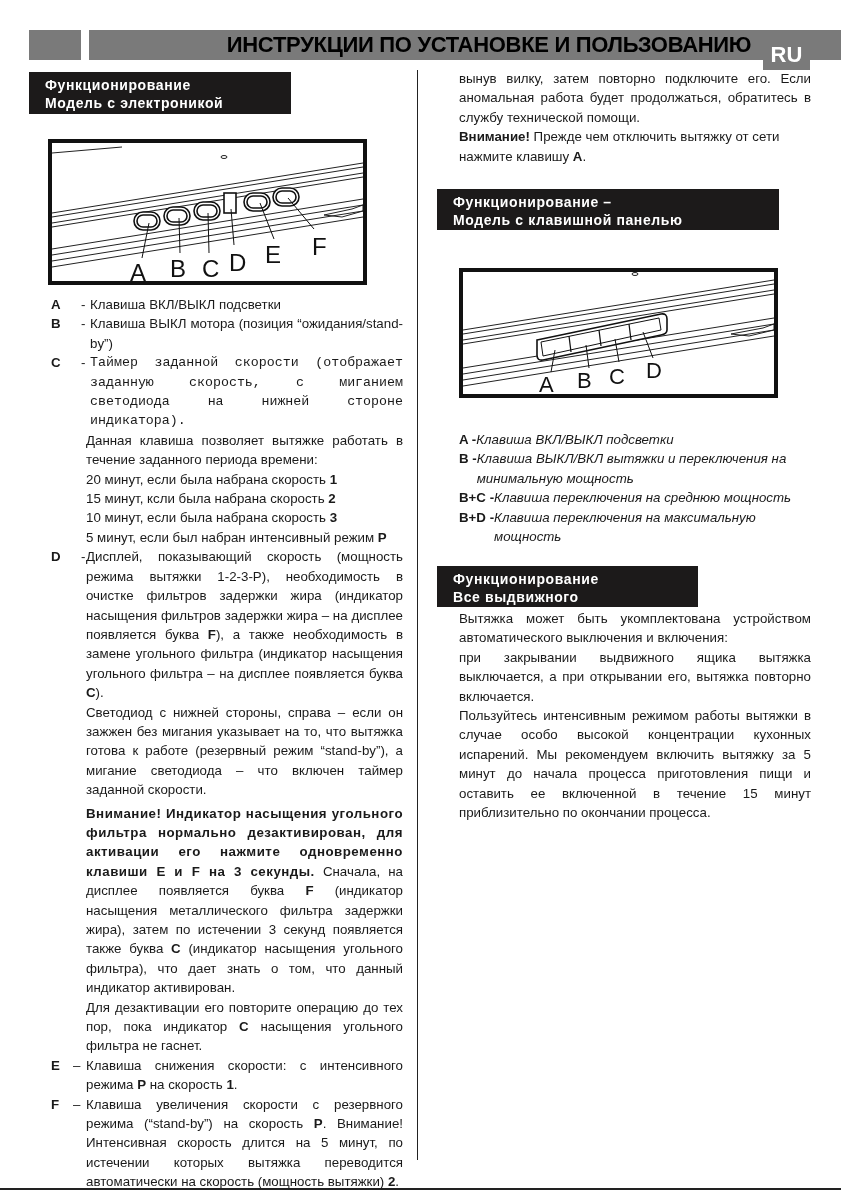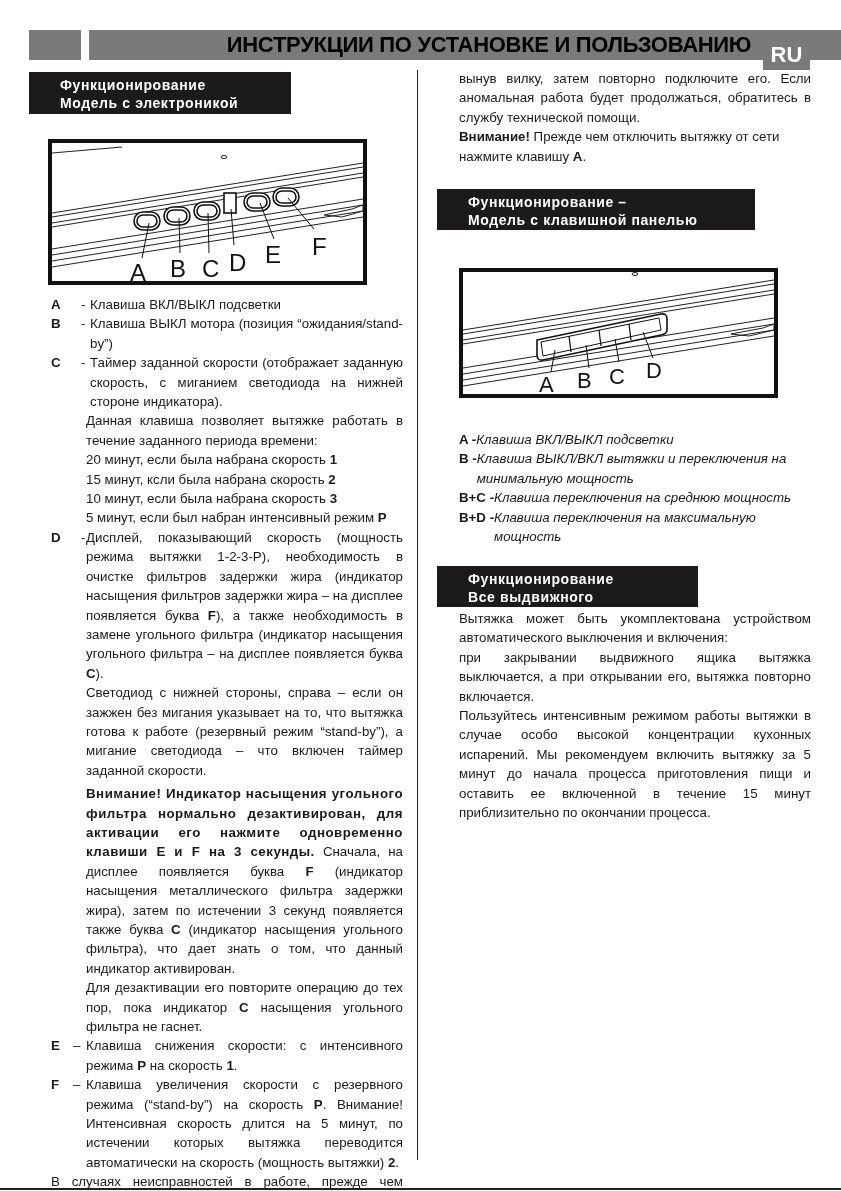--- a/index.html
+++ b/index.html
@@ -5,21 +5,21 @@
   html, body { margin: 0; padding: 0; background: #ffffff; }
   body { width: 841px; height: 1191px; position: relative; overflow: hidden;
          font-family: "Liberation Sans", "DejaVu Sans", sans-serif; color: #1a1a1a; }
   .hdr-left { position: absolute; left: 29px; top: 30px; width: 52px; height: 30px; background: #7a7a7a; }
   .hdr-title { position: absolute; left: 89px; top: 30px; width: 800px; height: 30px; background: #7a7a7a;
                color: #000000; font-weight: bold; font-size: 22px; line-height: 30px; text-align: center;
                letter-spacing: -0.3px; }
   .hdr-lang { position: absolute; left: 763px; top: 40px; width: 47px; height: 30px; background: #7a7a7a;
               color: #fff; font-weight: bold; font-size: 22px; line-height: 30px; text-align: center; }
   .section-box { position: absolute; background: #1c1a1a; color: #fff; font-weight: bold; font-size: 14px;
-                 line-height: 18px; letter-spacing: 0.6px; padding: 4px 0 0 31px; box-sizing: border-box; }
+                 line-height: 18px; letter-spacing: 0.6px; padding: 4px 0 0 16px; box-sizing: border-box; }
   .divider { position: absolute; left: 417px; top: 70px; width: 1px; height: 1090px; background: #222; }
   .footer-line { position: absolute; left: 0; top: 1188px; width: 841px; height: 2px; background: #222; }
   .col { position: absolute; font-size: 13.3px; line-height: 19.4px; }
   .col p { margin: 0; }
   .item { display: flex; }
   .item .key { width: 30px; flex: none; font-weight: bold; }
   .item .txt { flex: 1; text-align: justify; }
   .indent { padding-left: 35px; }
   .j { text-align: justify; }
   b { font-weight: bold; }
@@ -98,21 +98,21 @@
     <span class="txt" style="padding-left:4px;">Клавиша ВКЛ/ВЫКЛ подсветки</span>
   </div>
   <div class="item">
     <span class="key">B</span>
     <span style="width:5px;flex:none;">-</span>
     <span class="txt" style="padding-left:4px;">Клавиша ВЫКЛ мотора (позиция “ожидания/stand-by”)</span>
   </div>
   <div class="item">
     <span class="key">C</span>
     <span style="width:5px;flex:none;">-</span>
-    <span class="txt" style="padding-left:4px;">Таймер заданной скорости (отображает заданную скорость, с миганием светодиода на нижней стороне индикатора).</span>
+    <span class="txt" style="padding-left:4px;font-family:Liberation Mono, monospace;">Таймер заданной скорости (отображает заданную скорость, с миганием светодиода на нижней стороне индикатора).</span>
   </div>
   <p class="indent j">Данная клавиша позволяет вытяжке работать в течение заданного периода времени:</p>
   <p class="indent"><span>20 минут, если была набрана скорость </span><b>1</b></p>
   <p class="indent"><span>15 минут, ксли была набрана скорость </span><b>2</b></p>
   <p class="indent"><span>10 минут, если была набрана скорость </span><b>3</b></p>
   <p class="indent"><span>5 минут, если был набран интенсивный режим </span><b>P</b></p>
   <div class="item">
     <span class="key">D</span>
     <span style="width:5px;flex:none;">-</span>
     <span class="txt"><span>Дисплей, показывающий скорость (мощность режима вытяжки 1-2-3-P), необходимость в очистке фильтров задержки жира (индикатор насыщения фильтров задержки жира – на дисплее появляется буква </span><b>F</b><span>), а также необходимость в замене угольного фильтра (индикатор насыщения угольного фильтра – на дисплее появляется буква </span><b>C</b><span>).</span></span>
@@ -131,21 +131,21 @@
     <span class="txt" style="padding-left:1px;"><span>Клавиша увеличения скорости с резервного режима (“stand-by”) на скорость </span><b>P</b><span>. Внимание! Интенсивная скорость длится на 5 минут, по истечении которых вытяжка переводится автоматически на скорость (мощность вытяжки) </span><b>2</b><span>.</span></span>
   </div>
   <p class="j">В случаях неисправностей в работе, прежде чем обратиться в адрес службы технической помощи отключите прибор от сети по крайней мере на 5 сек,</p>
 </div>
 
 <div class="col" style="left:459px; top:69px; width:352px;">
   <p class="j">вынув вилку, затем повторно подключите его. Если аномальная работа будет продолжаться, обратитесь в службу технической помощи.</p>
   <p><b>Внимание!</b><span> Прежде чем отключить вытяжку от сети нажмите клавишу </span><b>A</b><span>.</span></p>
 </div>
 
-<div class="section-box" style="left:437px; top:189px; width:318px; height:41px;">
+<div class="section-box" style="left:437px; top:189px; width:342px; height:41px;">
   <div>Функционирование –</div>
   <div>Модель с клавишной панелью</div>
 </div>
 
 <div class="figure" style="left:459px; top:268px; width:319px; height:130px;">
   <svg width="311" height="122" viewBox="0 0 311 122">
     <g stroke="#222" stroke-width="1" fill="none">
       <line x1="0" y1="58" x2="311" y2="8"></line>
       <line x1="0" y1="62" x2="311" y2="12"></line>
       <line x1="0" y1="68" x2="311" y2="18"></line>

